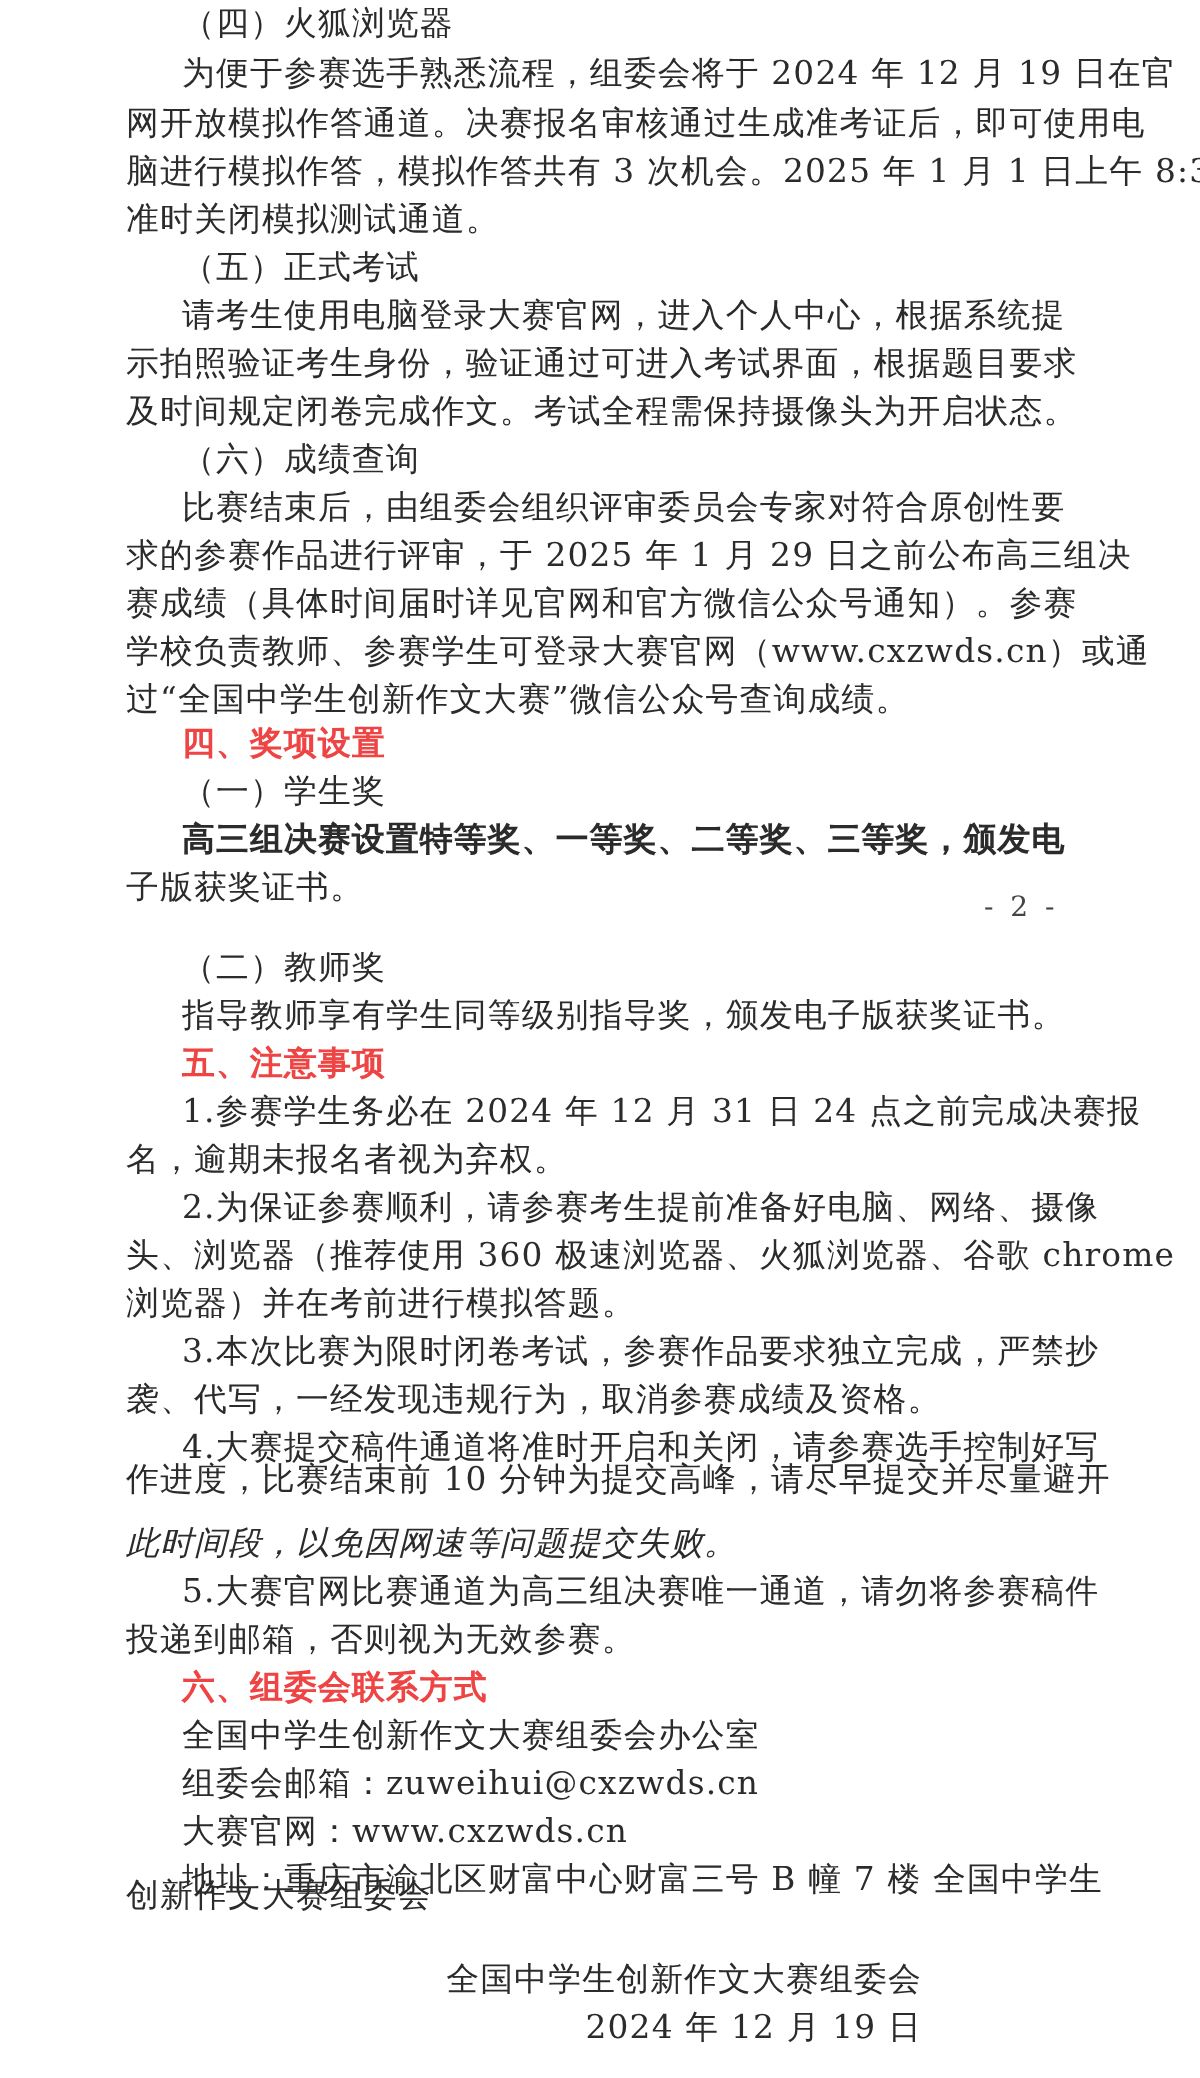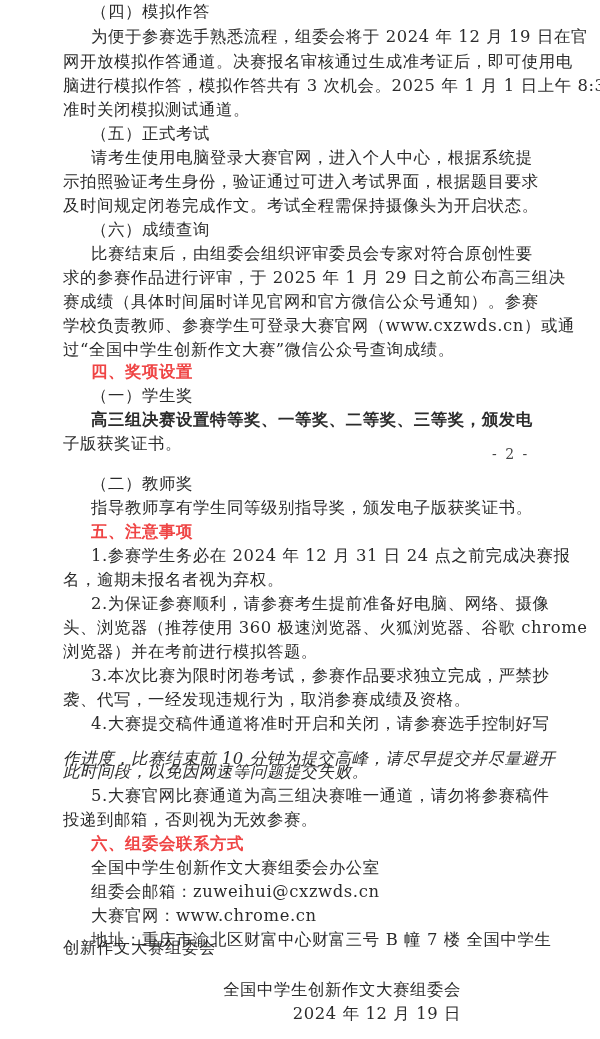--- a/index.html
+++ b/index.html
@@ -11,21 +11,21 @@
   .bold { font-family: "DejaVu Sans", "Liberation Sans", sans-serif; font-weight: bold; color: #ef4444; }
   .right { left: auto; right: 139px; text-align: right; width: auto; }
   .pagenum { position: absolute; left: 492px; top: 446px; font-size: 14px; color: #444;
              font-family: "DejaVu Serif", serif; letter-spacing: 2px; }
   .just { text-align: justify; text-align-last: justify; }
 </style>
 </head>
 <body>
 
 <div id="doc">
-    <div class="line ind" style="top: 0px;">（四）模拟作答</div>
+    <div class="line ind" style="top: 0px;">（四）火狐浏览器</div>
     <div class="line ind just" style="top: 25px;">为便于参赛选手熟悉流程，组委会将于 2024 年 12 月 19 日在官</div>
     <div class="line just" style="top: 50px;">网开放模拟作答通道。决赛报名审核通过生成准考证后，即可使用电</div>
     <div class="line just" style="top: 74px;">脑进行模拟作答，模拟作答共有 3 次机会。2025 年 1 月 1 日上午 8:30</div>
     <div class="line " style="top: 98px;">准时关闭模拟测试通道。</div>
     <div class="line ind" style="top: 122px;">（五）正式考试</div>
     <div class="line ind just" style="top: 146px;">请考生使用电脑登录大赛官网，进入个人中心，根据系统提</div>
     <div class="line just" style="top: 170px;">示拍照验证考生身份，验证通过可进入考试界面，根据题目要求</div>
     <div class="line " style="top: 194px;">及时间规定闭卷完成作文。考试全程需保持摄像头为开启状态。</div>
     <div class="line ind" style="top: 218px;">（六）成绩查询</div>
     <div class="line ind just" style="top: 242px;">比赛结束后，由组委会组织评审委员会专家对符合原创性要</div>
@@ -41,28 +41,28 @@
     <div class="line ind" style="top: 496px;">指导教师享有学生同等级别指导奖，颁发电子版获奖证书。</div>
     <div class="line ind bold" style="top: 520px;">五、注意事项</div>
     <div class="line ind just" style="top: 544px;">1.参赛学生务必在 2024 年 12 月 31 日 24 点之前完成决赛报</div>
     <div class="line " style="top: 568px;">名，逾期未报名者视为弃权。</div>
     <div class="line ind just" style="top: 592px;">2.为保证参赛顺利，请参赛考生提前准备好电脑、网络、摄像</div>
     <div class="line just" style="top: 616px;">头、浏览器（推荐使用 360 极速浏览器、火狐浏览器、谷歌 chrome</div>
     <div class="line " style="top: 640px;">浏览器）并在考前进行模拟答题。</div>
     <div class="line ind just" style="top: 664px;">3.本次比赛为限时闭卷考试，参赛作品要求独立完成，严禁抄</div>
     <div class="line " style="top: 688px;">袭、代写，一经发现违规行为，取消参赛成绩及资格。</div>
     <div class="line ind just" style="top: 712px;">4.大赛提交稿件通道将准时开启和关闭，请参赛选手控制好写</div>
-    <div class="line just" style="top: 747px; font-style: italic;">作进度，比赛结束前 10 分钟为提交高峰，请尽早提交并尽量避开</div>
+    <div class="line just" style="top: 728px;">作进度，比赛结束前 10 分钟为提交高峰，请尽早提交并尽量避开</div>
     <div class="line " style="top: 760px; font-style: italic;">此时间段，以免因网速等问题提交失败。</div>
     <div class="line ind just" style="top: 784px;">5.大赛官网比赛通道为高三组决赛唯一通道，请勿将参赛稿件</div>
     <div class="line " style="top: 808px;">投递到邮箱，否则视为无效参赛。</div>
     <div class="line ind bold" style="top: 832px;">六、组委会联系方式</div>
     <div class="line ind" style="top: 856px;">全国中学生创新作文大赛组委会办公室</div>
     <div class="line ind" style="top: 880px;">组委会邮箱：zuweihui@cxzwds.cn</div>
-    <div class="line ind" style="top: 904px;">大赛官网：www.chrome.cn</div>
+    <div class="line ind" style="top: 904px;">大赛官网：www.cxzwds.cn</div>
     <div class="line ind just" style="top: 928px;">地址：重庆市渝北区财富中心财富三号 B 幢 7 楼  全国中学生</div>
     <div class="line " style="top: 936px;">创新作文大赛组委会</div>
   </div>
 
 <div class="pagenum">- 2 -</div>
 
 <div class="line right" style="top:978px;">全国中学生创新作文大赛组委会</div>
 <div class="line right" style="top:1002px;">2024 年 12 月 19 日</div>
 
 </body></html>

